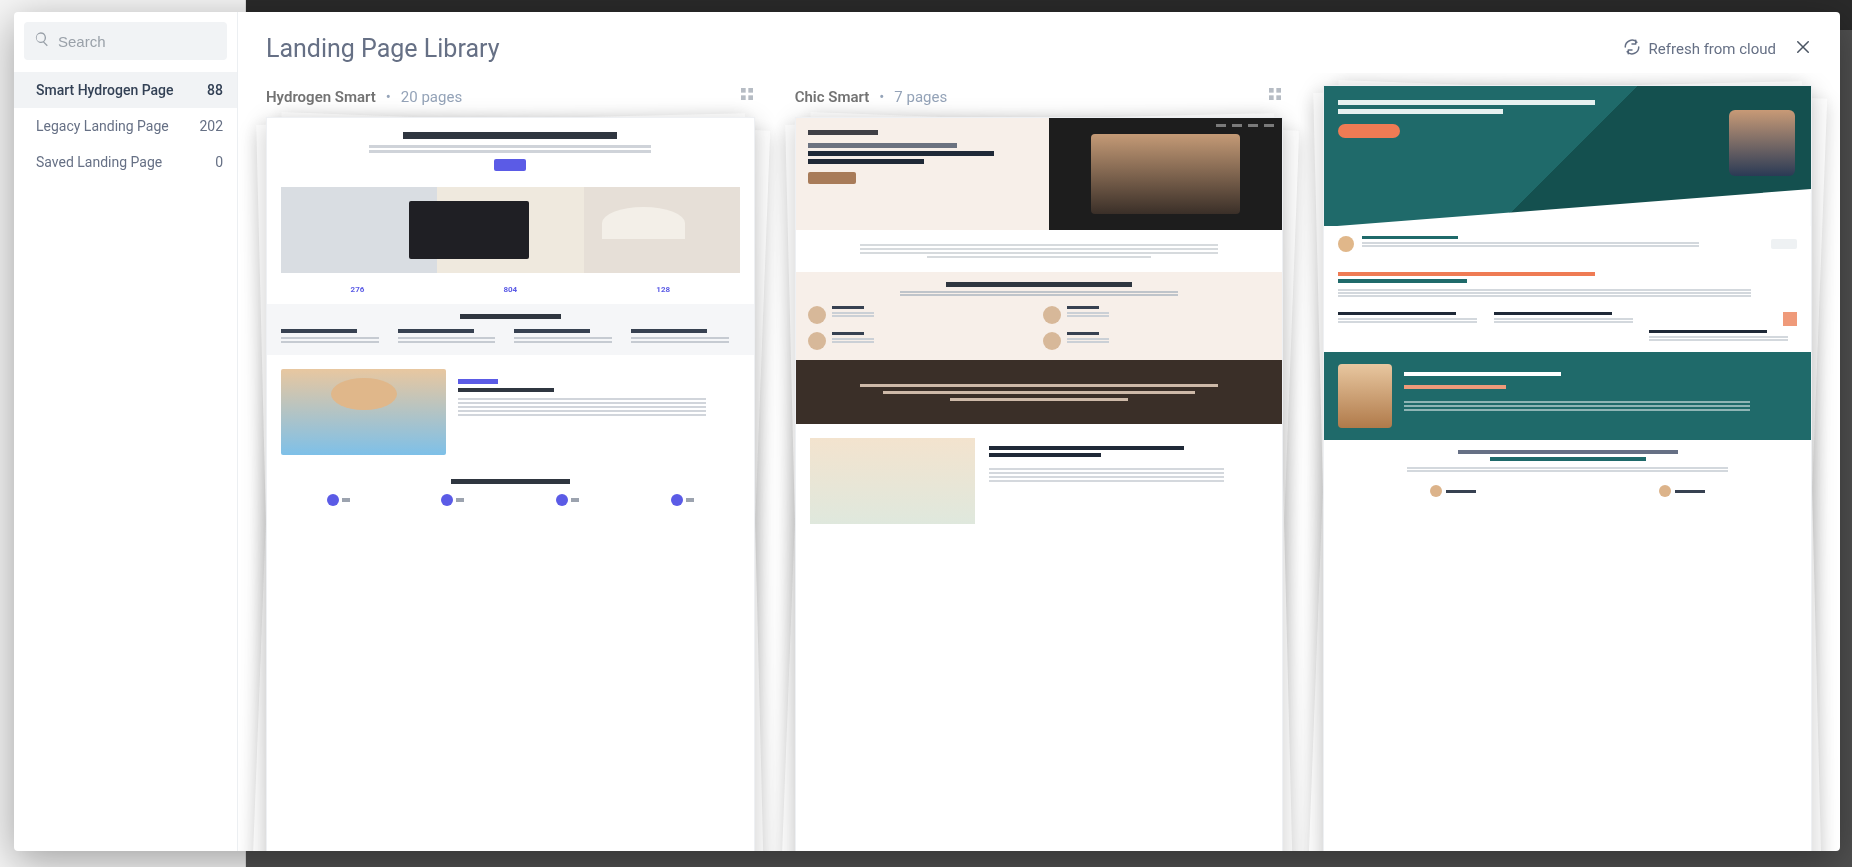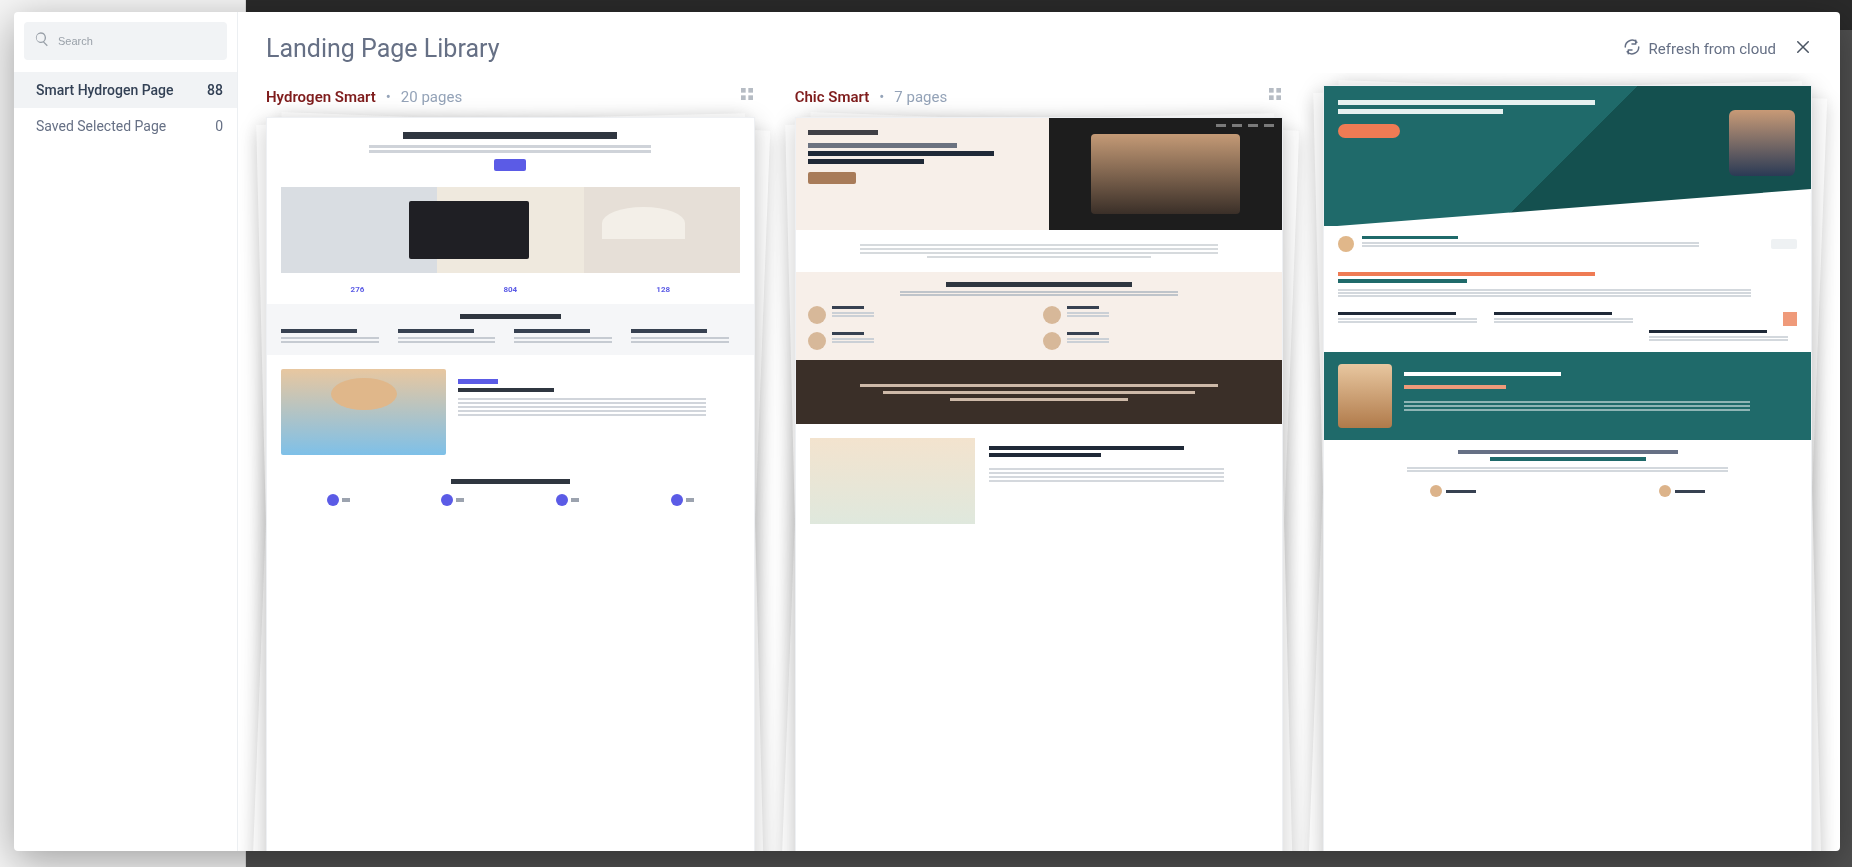--- a/index.html
+++ b/index.html
@@ -40,21 +40,21 @@
     display:flex; align-items:center;
     background:#f1f3f5;
     border-radius:4px;
     height:38px;
     padding:0 10px;
     gap:8px;
   }
   .search svg { width:16px; height:16px; flex:0 0 16px; fill:#9aa1a9; }
   .search input {
     border:none; background:transparent; outline:none;
-    width:100%; font-size:11px; color:#444;
+    width:100%; font-size:15px; color:#444;
   }
   .search input::placeholder { color:#9aa1a9; }
 
   .side-section-title {
     padding: 14px 12px 6px 22px;
     font-size:11px; letter-spacing:0.4px;
     color:#9aa1a9; font-weight:600;
     position:relative;
   }
   .side-section-title::after {
@@ -92,21 +92,21 @@
   .grid {
     display:grid;
     grid-template-columns: repeat(3, 1fr);
     gap: 30px 40px;
   }
   .card { display:flex; flex-direction:column; }
   .card-head {
     display:flex; align-items:center; justify-content:space-between;
     margin-bottom:10px; min-height:22px;
   }
-  .card-title { font-size:15px; color:#7f1d1d; font-weight:600; }
+  .card-title { font-size:15px; color:#737373; font-weight:600; }
   .card-pages { font-size:15px; color:#94a3b8; margin-left:6px; font-weight:400; }
   .grid-icon svg { width:16px; height:16px; fill:#b6bcc4; }
   .preview-stack {
     position:relative; width:100%; padding-top:165%;
     cursor:pointer;
   }
   .preview-stack .shadow1, .preview-stack .shadow2 {
     position:absolute; inset:0; background:#fff;
     box-shadow: 0 4px 20px rgba(0,0,0,0.15);
   }
@@ -240,23 +240,27 @@
             </svg>
         </span>
         <input type="text" placeholder="Search" style="">
       </div>
     </div>
 
     <div class="side-item active">
       <span>Smart Hydrogen Page</span>
       <span class="count">88</span>
     </div>
-
     <div class="side-item">
-      <span>Saved Selected Page</span>
+      <span>Legacy Landing Page</span>
+      <span class="count">202</span>
+    </div>
+
+    <div class="side-item">
+      <span>Saved Landing Page</span>
       <span class="count">0</span>
     </div>
   </aside>
 
   <section class="main">
     <div class="main-header">
       <div class="main-title">Landing Page Library</div>
       <div class="header-actions">
         <div class="refresh">
           <span>

